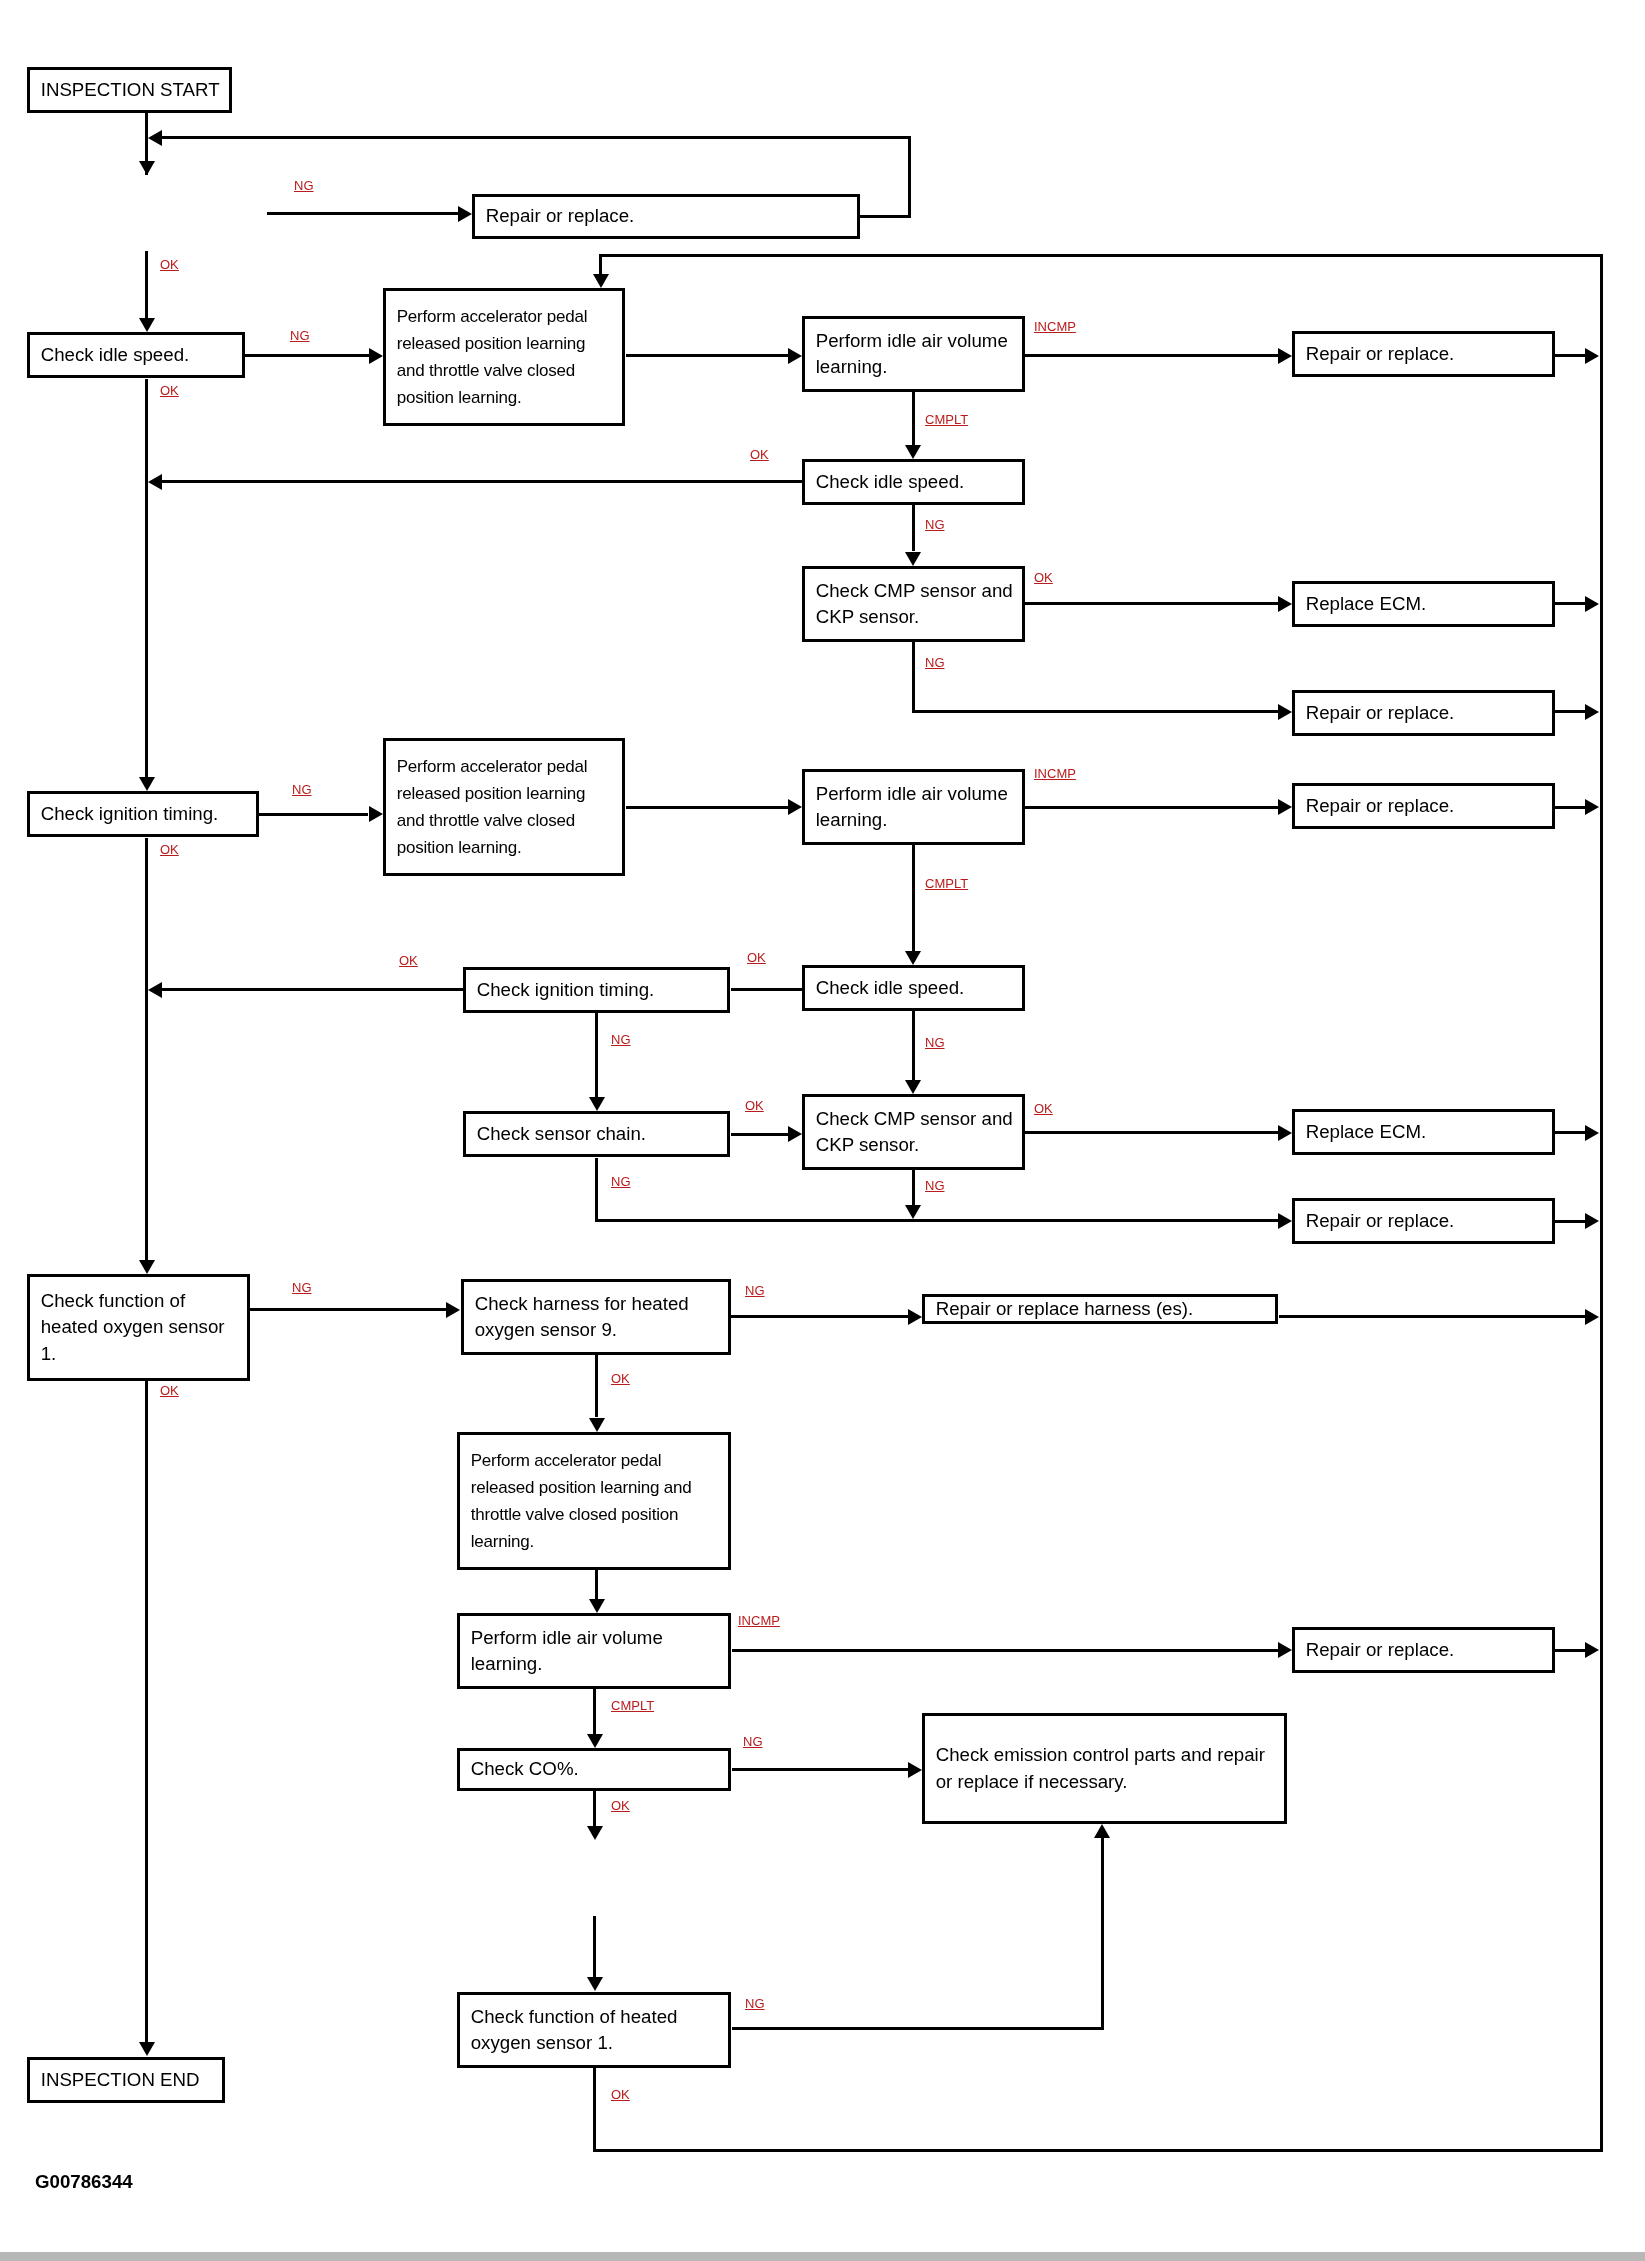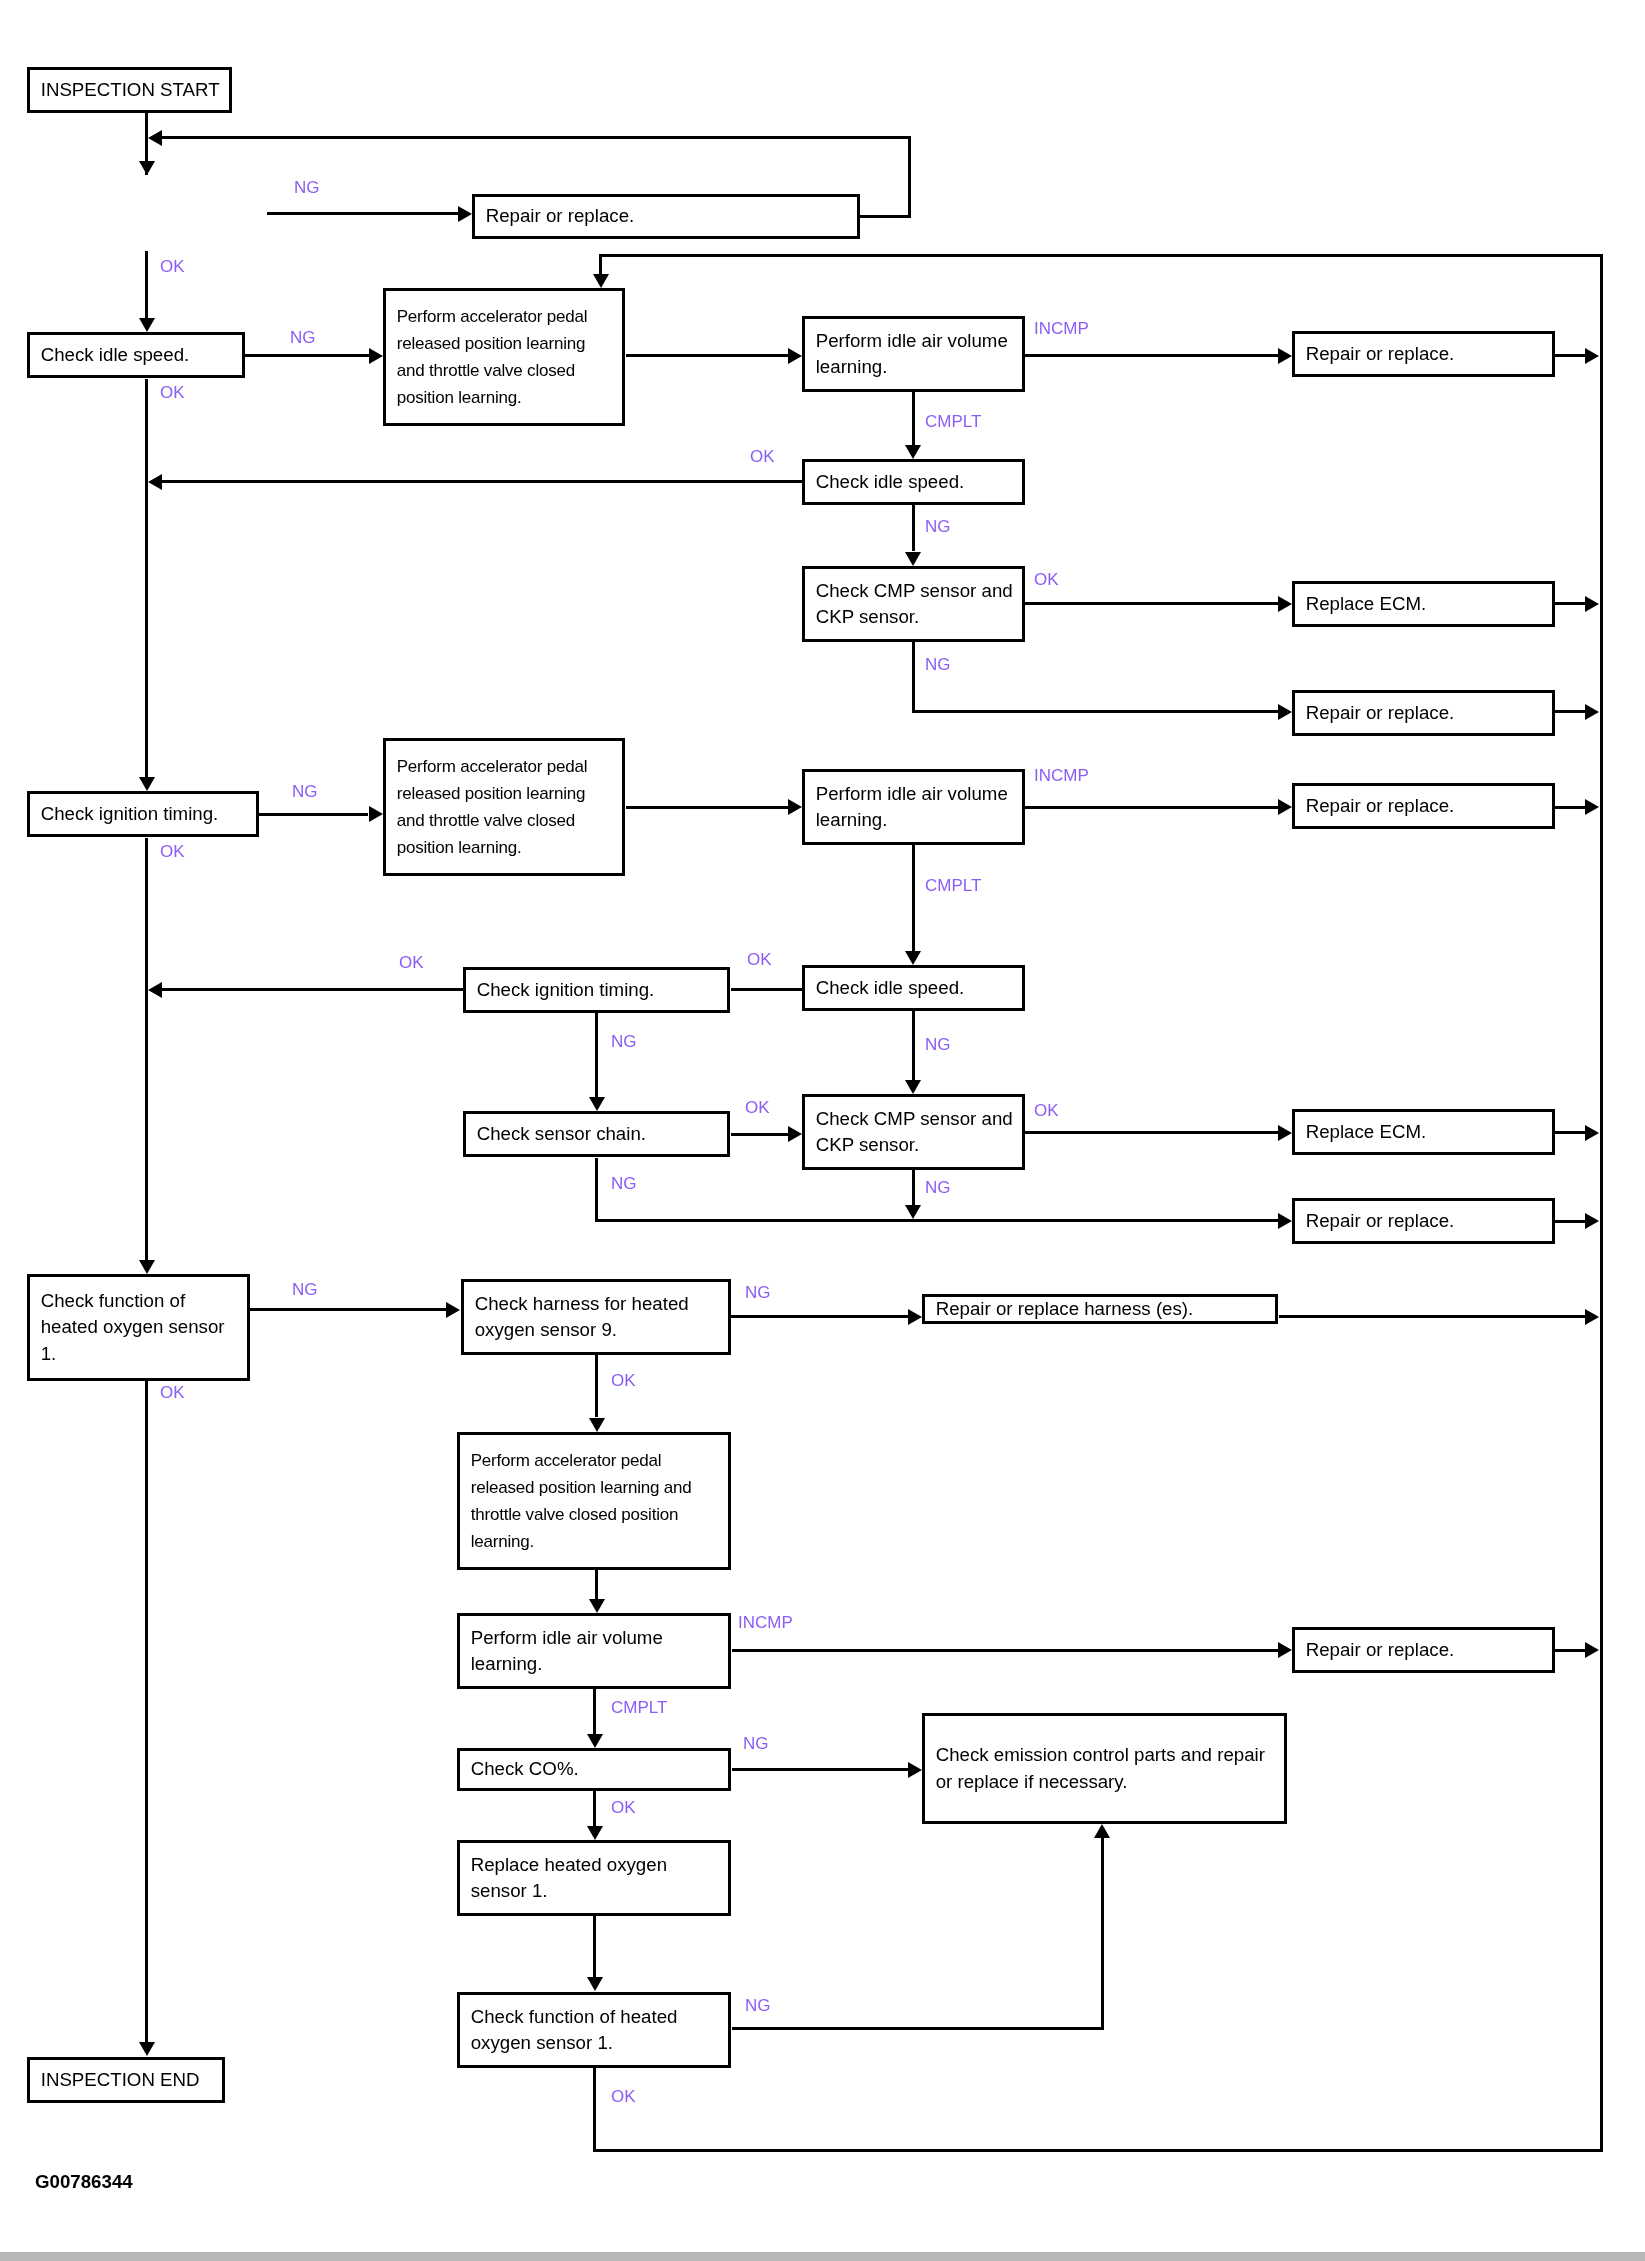--- a/index.html
+++ b/index.html
@@ -20,21 +20,21 @@
         border-top:14.3px solid #000; }
   .au { position:absolute; width:0; height:0;
         border-left:8px solid transparent; border-right:8px solid transparent;
         border-bottom:14.3px solid #000; }
   .ar { position:absolute; width:0; height:0;
         border-top:8px solid transparent; border-bottom:8px solid transparent;
         border-left:14.3px solid #000; }
   .al { position:absolute; width:0; height:0;
         border-top:8px solid transparent; border-bottom:8px solid transparent;
         border-right:14.3px solid #000; }
-  .lb { position:absolute; font-size:17px; color:#8b5cf6; white-space:nowrap; }
+  .lb { position:absolute; font-size:13px; color:#b91c1c; white-space:nowrap;text-decoration:underline; }
   .figid { position:absolute; font-size:18.7px; font-weight:700; color:#000; }
   .scanbar { position:absolute; background:#b7b7b7; }
 </style>
 </head>
 <body>
 
 <div class="page">
 
   <div class="b" style="left:27px;top:67px;width:205px;height:46px;">INSPECTION START</div>
   <div class="b" style="left:472px;top:194px;width:388px;height:45px;">Repair or replace.</div>
@@ -57,21 +57,20 @@
   <div class="b" style="left:1292px;top:1109px;width:263px;height:46px;">Replace ECM.</div>
   <div class="b" style="left:1292px;top:1198px;width:263px;height:46px;">Repair or replace.</div>
   <div class="b" style="left:27px;top:1274px;width:223px;height:107px;">Check function of heated oxygen sensor 1.</div>
   <div class="b" style="left:461px;top:1279px;width:270px;height:76px;">Check harness for heated oxygen sensor 9.</div>
   <div class="b" style="left:922px;top:1294px;width:356px;height:30px;">Repair or replace harness (es).</div>
   <div class="b b4" style="left:457px;top:1432px;width:274px;height:138px;">Perform accelerator pedal released position learning and throttle valve closed position learning.</div>
   <div class="b" style="left:457px;top:1613px;width:274px;height:76px;">Perform idle air volume learning.</div>
   <div class="b" style="left:1292px;top:1627px;width:263px;height:46px;">Repair or replace.</div>
   <div class="b" style="left:457px;top:1748px;width:274px;height:43px;">Check CO%.</div>
   <div class="b" style="left:922px;top:1713px;width:365px;height:111px;">Check emission control parts and repair or replace if necessary.</div>
-  <div class="b" style="left:457px;top:1840px;width:274px;height:76px;">Replace heated oxygen sensor 1.</div>
   <div class="b" style="left:457px;top:1992px;width:274px;height:76px;">Check function of heated oxygen sensor 1.</div>
   <div class="b" style="left:27px;top:2057px;width:198px;height:46px;text-align:center;">INSPECTION END</div>
 
   <div class="lb" style="left:160px;top:257px;">OK</div>
   <div class="lb" style="left:294px;top:178px;">NG</div>
   <div class="lb" style="left:160px;top:383px;">OK</div>
   <div class="lb" style="left:290px;top:328px;">NG</div>
   <div class="lb" style="left:1034px;top:319px;">INCMP</div>
   <div class="lb" style="left:925px;top:412px;">CMPLT</div>
   <div class="lb" style="left:750px;top:447px;">OK</div>

